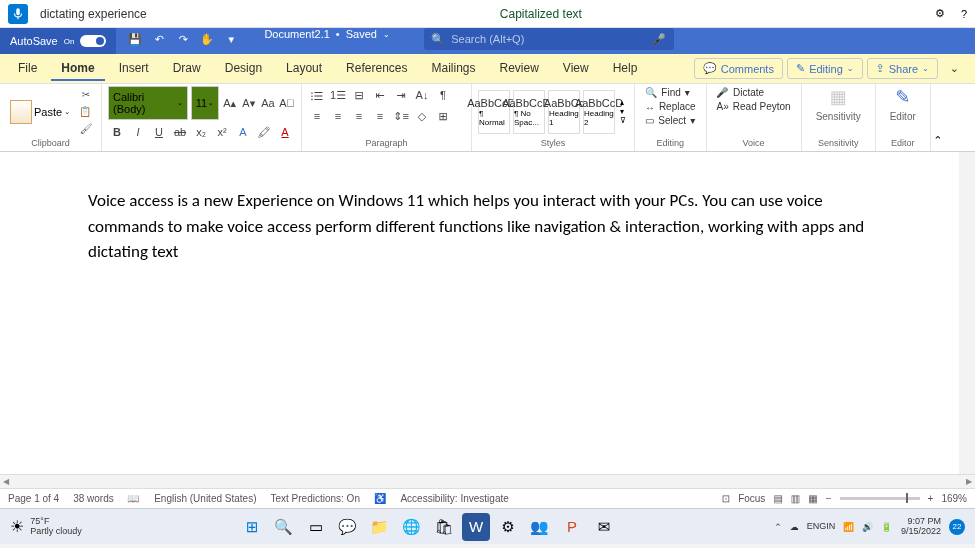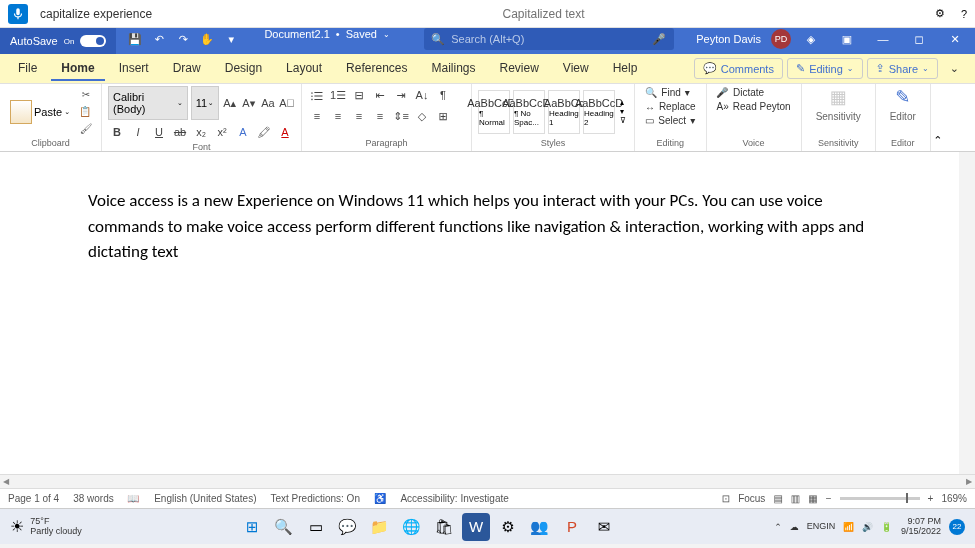--- a/index.html
+++ b/index.html
@@ -1,20 +1,20 @@
 <!DOCTYPE html>
 <html><head>
 <meta charset="utf-8">
 <style>
 *{margin:0;padding:0;box-sizing:border-box;font-family:"Segoe UI",Arial,sans-serif}
 body{width:975px;height:548px;background:#f3f3f3;overflow:hidden;font-size:11px}
 .voice-bar{height:28px;background:#fff;display:flex;align-items:center;padding:0 8px;border-bottom:1px solid #e0e0e0}
 .voice-icon{width:20px;height:20px;background:#0078d4;border-radius:3px;display:flex;align-items:center;justify-content:center;color:#fff}
 .voice-cmd{margin-left:12px;font-size:12px;color:#333}
-.voice-center{flex:1;text-align:center;font-size:12px;color:#737373}
+.voice-center{flex:1;text-align:center;font-size:12px;color:#14532d}
 .voice-right{display:flex;gap:16px;align-items:center}
 .title-bar{height:26px;background:#4170cf;display:flex;align-items:flex-start;color:#fff;font-size:11px}
 .autosave{background:#2f5bb7;padding:0 10px;height:100%;display:flex;align-items:center;gap:6px}
 .toggle{width:26px;height:12px;background:#fff;border-radius:6px;position:relative}
 .toggle::after{content:"";position:absolute;width:8px;height:8px;background:#2f5bb7;border-radius:50%;top:2px;right:2px}
 .qat{display:flex;gap:2px;padding:0 8px;align-items:center}
 .qat-btn{width:22px;height:22px;display:flex;align-items:center;justify-content:center;color:#fff;cursor:pointer}
 .doc-name{padding:0 14px;display:flex;align-items:center;gap:6px}
 .search-box{flex:1;max-width:250px;height:22px;background:#2f5bb7;border-radius:3px;display:flex;align-items:center;padding:0 8px;margin:0 20px;color:#b8c9e8}
 .title-right{margin-left:auto;display:flex;align-items:center;gap:4px;padding-right:4px}
@@ -26,21 +26,21 @@
 .ribbon-right{margin-left:auto;display:flex;gap:4px;align-items:center}
 .ribbon-btn{padding:3px 8px;border:1px solid #ccc;border-radius:3px;font-size:11px;display:flex;align-items:center;gap:4px;cursor:pointer;color:#333}
 .ribbon-btn.blue{color:#4170cf}
 .ribbon{height:68px;background:#fff;display:flex;border-bottom:1px solid #d0d0d0}
 .group{border-right:1px solid #e5e5e5;padding:2px 6px;display:flex;flex-direction:column;justify-content:space-between}
 .group-label{font-size:9px;color:#666;text-align:center;padding:1px 0}
 .group-body{flex:1;display:flex;align-items:center;gap:3px}
 .paste-btn{display:flex;flex-direction:row;align-items:center;gap:2px;padding:2px 4px;cursor:pointer}
 .paste-icon{width:22px;height:24px;border:1px solid #d4a85e;background:linear-gradient(#fff,#f5e6c8)}
 .small-btn{width:18px;height:16px;display:flex;align-items:center;justify-content:center;font-size:10px;cursor:pointer;color:#555}
-.font-sel{border:1px solid #ccc;height:20px;padding:16px 4px;font-size:11px;display:flex;align-items:center;background:#e5e5e5}
+.font-sel{border:1px solid #ccc;height:20px;padding:16px 4px;font-size:11px;display:flex;align-items:center;background:#4d7c0f}
 .font-row{display:flex;gap:3px;align-items:center}
 .font-col{display:flex;flex-direction:column;gap:3px}
 .fmt-btn{width:18px;height:18px;display:flex;align-items:center;justify-content:center;cursor:pointer;font-size:11px;color:#444}
 .style-box{width:32px;height:44px;border:1px solid #ddd;display:flex;flex-direction:column;align-items:center;justify-content:center;font-size:8px;cursor:pointer;background:#fff}
 .style-preview{font-size:11px;color:#333}
 .edit-col{display:flex;flex-direction:column;gap:1px;font-size:10px}
 .edit-item{display:flex;align-items:center;gap:4px;padding:1px 4px;cursor:pointer;color:#333}
 .big-btn{display:flex;flex-direction:column;align-items:center;justify-content:center;gap:3px;padding:0 8px;cursor:pointer;font-size:10px;color:#666}
 .doc-area{height:322px;background:#fff;overflow:auto;position:relative;border-right:16px solid #f3f3f3}
 .scrollbar{position:absolute;right:-14px;top:2px;width:12px;height:60px;background:#c8c8c8;border:1px solid #aaa}
@@ -63,21 +63,21 @@
 </style>
 </head>
 <body>
 
 <div class="voice-bar">
   <div class="voice-icon">
       <svg viewBox="0 0 24 24" fill="#fff">
         <path d="M12 14a3 3 0 003-3V5a3 3 0 00-6 0v6a3 3 0 003 3zm5-3a5 5 0 01-10 0H5a7 7 0 006 6.9V21h2v-3.1A7 7 0 0019 11h-2z"></path>
       </svg>
     </div>
-  <span class="voice-cmd">capitalize experience</span>
+  <span class="voice-cmd">dictating experience</span>
   <span class="voice-center">Capitalized text</span>
   <div class="voice-right">
     <span>⚙</span>
     <span>?</span>
   </div>
 </div>
 
 <div class="title-bar">
   <div class="autosave">
     <span>AutoSave</span>
@@ -94,29 +94,20 @@
   <div class="doc-name">
     <span>Document2.1</span>
     <span>•</span>
     <span>Saved</span>
     <span style="font-size:8px">⌄</span>
   </div>
   <div class="search-box">
     <span>🔍</span>
     <span style="margin-left:6px">Search (Alt+Q)</span>
     <span style="margin-left:auto">🎤</span>
-  </div>
-  <div class="title-right">
-    <span style="margin-right:6px">Peyton Davis</span>
-    <div class="user-badge">PD</div>
-    <div class="win-btn">◈</div>
-    <div class="win-btn">▣</div>
-    <div class="win-btn">—</div>
-    <div class="win-btn">◻</div>
-    <div class="win-btn">✕</div>
   </div>
 </div>
 
 <div class="ribbon-tabs">
   <div id="tabs-container" style="display:flex;gap:4px">
       <div class="tab">File</div>
       <div class="tab active">Home</div>
       <div class="tab">Insert</div>
       <div class="tab">Draw</div>
       <div class="tab">Design</div>
@@ -184,21 +175,20 @@
         <div class="fmt-btn" style="font-style:italic">I</div>
         <div class="fmt-btn" style="text-decoration:underline">U</div>
         <div class="fmt-btn" style="text-decoration:line-through">ab</div>
         <div class="fmt-btn">x₂</div>
         <div class="fmt-btn">x²</div>
         <div class="fmt-btn" style="color:#4170cf">A</div>
         <div class="fmt-btn">🖍</div>
         <div class="fmt-btn" style="color:#c00;text-decoration:underline">A</div>
       </div>
     </div>
-    <div class="group-label">Font</div>
   </div>
 
   <div class="group" style="width:170px">
     <div class="font-col">
       <div class="font-row">
         <div class="fmt-btn">⁝☰</div>
         <div class="fmt-btn">1☰</div>
         <div class="fmt-btn">⊟</div>
         <div class="fmt-btn">⇤</div>
         <div class="fmt-btn">⇥</div>

